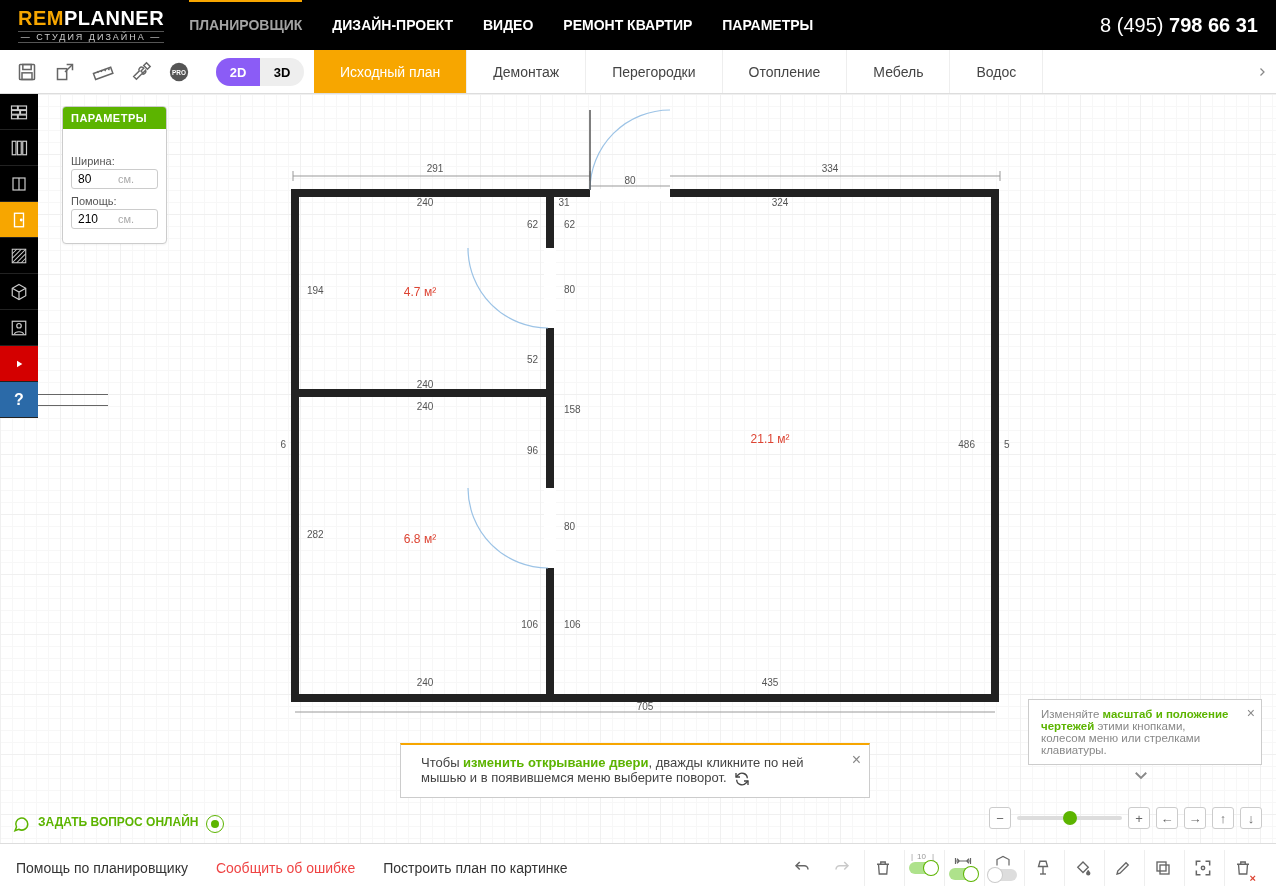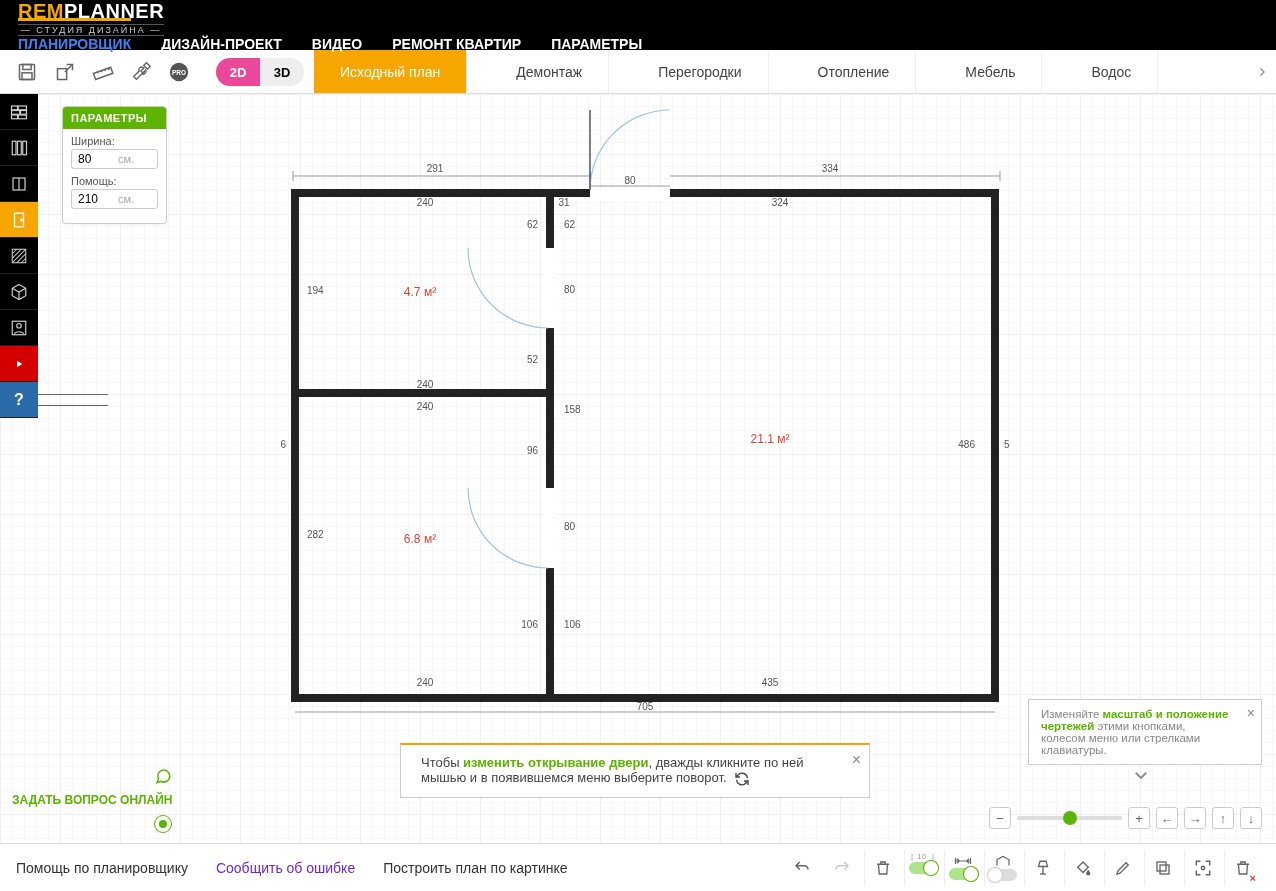--- a/index.html
+++ b/index.html
@@ -1,36 +1,36 @@
 <!DOCTYPE html>
 <html><head>
 <meta charset="utf-8">
 <style>
   * { box-sizing: border-box; margin: 0; padding: 0; }
   html, body { width: 1276px; height: 891px; font-family: Arial, sans-serif; overflow: hidden; background: #fff; }
   
-  .header { height: 50px; background: #000; display: flex; align-items: flex-start; padding: 0 18px; color: #fff; flex-direction: column; }
+  .header { height: 50px; background: #000; display: flex; align-items: center; padding: 0 18px; color: #fff; }
   .logo { display: flex; flex-direction: column; margin-right: 25px; }
   .logo-main { font-weight: 800; font-size: 20px; letter-spacing: 0.5px; }
   .logo-main .rem { color: #f7a600; }
   .logo-sub { font-size: 9px; letter-spacing: 2px; color: #ccc; border-top: 1px solid #555; border-bottom: 1px solid #555; text-align: center; margin-top: 1px; }
   .nav { display: flex; gap: 30px; font-weight: 700; font-size: 14px; }
   .nav-item { cursor: pointer; position: relative; }
-  .nav-item.active { color: #3b82f6; }
+  .nav-item.active { color: #a3a3a3; }
   .nav-item.active::before { content:""; position:absolute; left:0; right:0; top:-18px; height:3px; background:#f7a600; }
   .phone { margin-left: auto; font-size: 20px; font-weight: 400; }
   .phone b { font-weight: 800; }
   
   .toolbar2 { height: 44px; background: #fff; border-bottom: 1px solid #ddd; display: flex; align-items: stretch; }
   .tb-icons { display: flex; align-items: center; gap: 12px; padding: 0 14px; }
   .tb-icon { width: 26px; height: 26px; display:flex; align-items:center; justify-content:center; color:#666; cursor:pointer; }
   .view-switch { display:flex; background:#eee; border-radius:16px; height:28px; overflow:hidden; margin:8px 10px; }
   .view-btn { width:44px; display:flex; align-items:center; justify-content:center; font-weight:700; font-size:13px; cursor:pointer; }
-  .view-btn.active { background:#ec4899; color:#fff; }
-  .plan-tabs { display:flex; flex:1; overflow:hidden;gap:23px; }
+  .view-btn.active { background:#8b5cf6; color:#fff; }
+  .plan-tabs { display:flex; flex:1; overflow:hidden; }
   .plan-tab { padding:0 26px; display:flex; align-items:center; border-right:1px solid #eee; font-size:14px; color:#444; cursor:pointer; white-space:nowrap; }
   .plan-tab.active { background:#f7a600; color:#fff; }
   .tab-chevron { width:28px; display:flex; align-items:center; justify-content:center; color:#888; cursor:pointer; }
   
   .workspace { position:absolute; top:94px; left:0; right:0; bottom:48px; background:#fff; }
   .grid-bg { position:absolute; inset:0;
     background-image:
       linear-gradient(#f0f0f0 1px, transparent 1px),
       linear-gradient(90deg, #f0f0f0 1px, transparent 1px),
       linear-gradient(#f7f7f7 1px, transparent 1px),
@@ -38,21 +38,21 @@
     background-size: 60px 60px, 60px 60px, 12px 12px, 12px 12px;
   }
   
   .toolstrip { position:absolute; left:0; top:0; width:38px; background:#000; display:flex; flex-direction:column; }
   .ts-item { height:36px; display:flex; align-items:center; justify-content:center; color:#ccc; cursor:pointer; border-bottom:1px solid #222; }
   .ts-item.active { background:#f7a600; color:#fff; }
   .grabber { position:absolute; left:38px; top:300px; height:12px; width:70px; border-top:1px solid #666; border-bottom:1px solid #666; }
   
   .panel { position:absolute; left:62px; top:12px; width:105px; background:#fff; border:1px solid #ccc; border-radius:4px; overflow:hidden; box-shadow:0 1px 2px rgba(0,0,0,.05); }
   .panel-head { background:#5cb400; color:#fff; font-size:11px; font-weight:700; padding:5px 8px; letter-spacing:0.5px; }
-  .panel-body { padding:6px 8px 8px; }
+  .panel-body { padding:6px 8px 8px;margin-top:20px; }
   .field { margin-bottom:6px; }
   .field label { font-size:11px; color:#555; display:block; margin-bottom:2px; }
   .field-row { display:flex; align-items:center; border:1px solid #ccc; border-radius:3px; padding:2px 6px; }
   .field-row input { border:none; width:40px; font-size:12px; outline:none; }
   .field-row span { color:#aaa; font-size:11px; }
   
   .plan { position:absolute; left:280px; top:4px; width:730px; height:620px; }
   .dim-text { font-size:10px; fill:#555; font-family:Arial; }
   .area { font-size:12px; fill:#d43; }
   .wall { fill:none; stroke:#222; stroke-width:8; }
@@ -62,27 +62,27 @@
   .hint-center { position:absolute; left:400px; bottom:45px; width:470px; background:#fff; border:1px solid #ccc; border-top:2px solid #f7a600; padding:10px 36px 10px 20px; font-size:13px; color:#444; }
   .hint-center .close { position:absolute; right:8px; top:6px; color:#888; cursor:pointer; font-size:16px; }
   .hint-right { position:absolute; right:14px; bottom:78px; width:234px; background:#fff; border:1px solid #ccc; padding:8px 28px 8px 12px; font-size:11.5px; color:#888; }
   .hint-right b { color:#5cb400; font-weight:700; }
   .hint-right .close { position:absolute; right:6px; top:5px; color:#888; cursor:pointer; font-size:14px; }
   .chev-down { position:absolute; right:126px; bottom:55px; color:#888; cursor:pointer; }
   .zoom-panel { position:absolute; right:14px; bottom:14px; display:flex; align-items:center; gap:6px; }
   .zc { width:22px; height:22px; border:1px solid #ccc; border-radius:3px; display:flex; align-items:center; justify-content:center; background:#fff; cursor:pointer; color:#666; font-size:13px; }
   .slider { width:105px; height:4px; background:#ddd; border-radius:2px; position:relative; }
   .slider-thumb { position:absolute; left:46px; top:-5px; width:14px; height:14px; border-radius:50%; background:#5cb400; }
-  .ask-online { position:absolute; left:12px; bottom:10px; display:flex; align-items:flex-end; gap:8px; color:#5cb400; font-size:12px; font-weight:700; cursor:pointer;flex-direction:column; }
+  .ask-online { position:absolute; left:12px; bottom:10px; display:flex; align-items:flex-start; gap:8px; color:#5cb400; font-size:12px; font-weight:700; cursor:pointer; }
   .ask-online .dot { width:18px; height:18px; border-radius:50%; border:1px solid #5cb400; display:flex; align-items:center; justify-content:center; }
   .ask-online .dot::after { content:""; width:8px; height:8px; border-radius:50%; background:#5cb400; }
   
   .footer { position:absolute; bottom:0; left:0; right:0; height:48px; background:#fff; border-top:1px solid #ddd; display:flex; align-items:center; padding:0 16px; font-size:14px; gap:28px; }
   .footer .link { color:#333; cursor:pointer; }
-  .footer .link.red { color:#6d28d9; }
+  .footer .link.red { color:#ef4444; }
   .footer .right-tools { margin-left:auto; display:flex; align-items:center; gap:4px; }
   .ft { width:36px; height:36px; border-left:1px solid #eee; display:flex; align-items:center; justify-content:center; color:#666; cursor:pointer; position:relative; flex-direction:column; }
   .ft svg { pointer-events:none; }
   .toggle { width:28px; height:12px; border-radius:6px; position:relative; }
   .toggle::after { content:""; position:absolute; width:14px; height:14px; border-radius:50%; background:#fff; top:-1px; box-shadow:0 0 0 1px #ccc; }
   .toggle.on { background:#aee28b; }
   .toggle.on::after { right:-1px; box-shadow:0 0 0 1px #5cb400; }
   .toggle.off { background:#ddd; }
   .toggle.off::after { left:-1px; }
   .sup { font-size:8px; position:absolute; top:2px; color:#999; }

